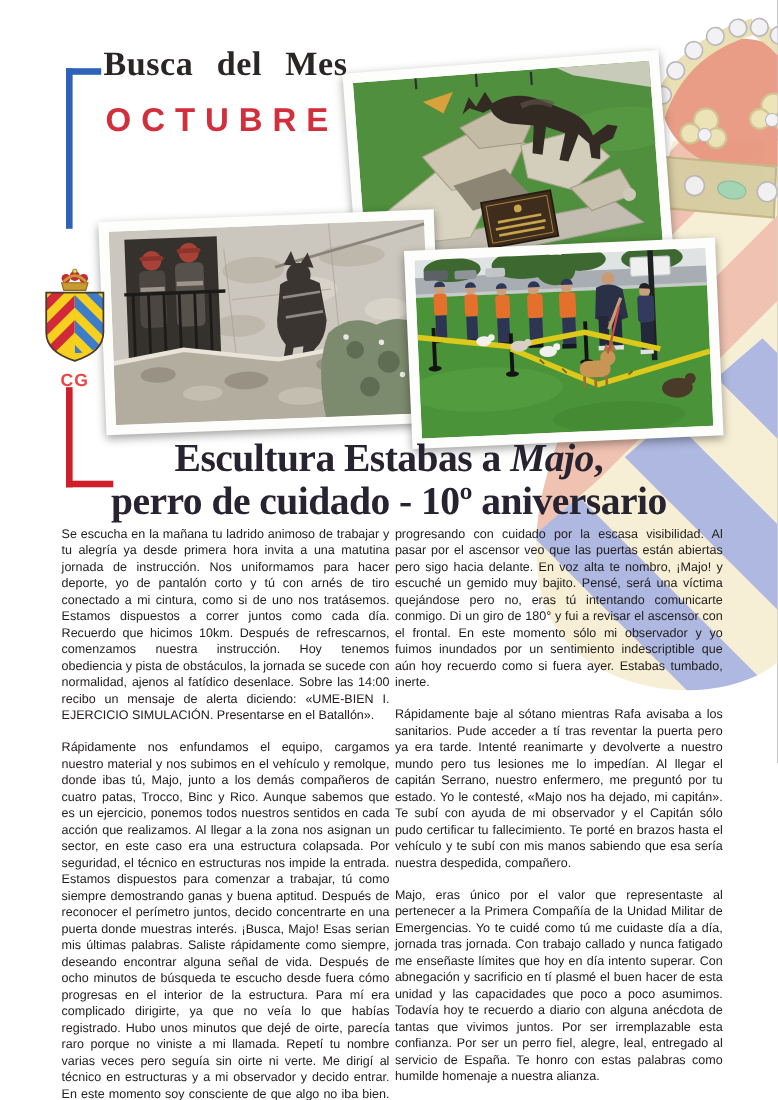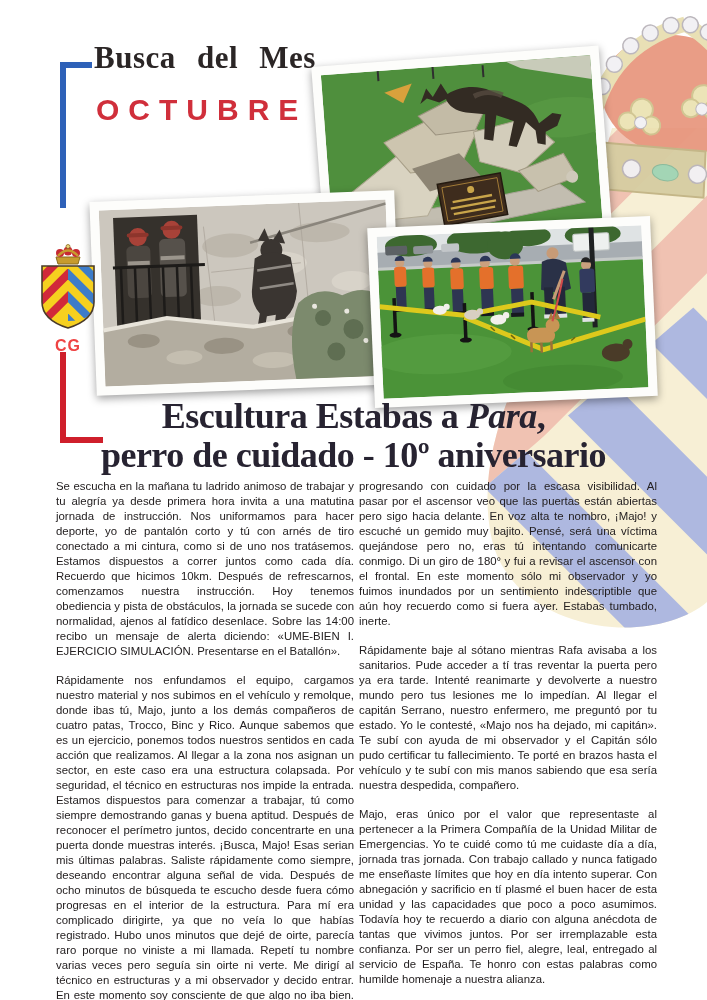--- a/index.html
+++ b/index.html
@@ -412,21 +412,21 @@
             <line x1="170" y1="112" x2="170" y2="121"></line>
           </g>
         <path d="M184,50 q-6,24 -12,42" fill="none" stroke="#d14a4a" stroke-width="2"></path>
       </g>
       <ellipse cx="234" cy="126" rx="14" ry="9" fill="#4a3b28"></ellipse>
       <circle cx="246" cy="118" r="5" fill="#4a3b28"></circle>
     </svg>
   </figure>
 
   <h1 class="headline" style="margin:0">
-    <span><span>Escultura Estabas a </span><span class="it">Para</span><span>,</span></span><br>
+    <span><span>Escultura Estabas a </span><span class="it">Majo</span><span>,</span></span><br>
     <span>perro de cuidado - 10º aniversario</span>
   </h1>
 
   <div class="col col-left">
     <p>Se escucha en la mañana tu ladrido animoso de trabajar y tu alegría ya desde primera hora invita a una matutina jornada de instrucción. Nos uniformamos para hacer deporte, yo de pantalón corto y tú con arnés de tiro conectado a mi cintura, como si de uno nos tratásemos. Estamos dispuestos a correr juntos como cada día. Recuerdo que hicimos 10km. Después de refrescarnos, comenzamos nuestra instrucción. Hoy tenemos obediencia y pista de obstáculos, la jornada se sucede con normalidad, ajenos al fatídico desenlace. Sobre las 14:00 recibo un mensaje de alerta diciendo: «UME-BIEN I. EJERCICIO SIMULACIÓN. Presentarse en el Batallón».</p>
     <p>Rápidamente nos enfundamos el equipo, cargamos nuestro material y nos subimos en el vehículo y remolque, donde ibas tú, Majo, junto a los demás compañeros de cuatro patas, Trocco, Binc y Rico. Aunque sabemos que es un ejercicio, ponemos todos nuestros sentidos en cada acción que realizamos. Al llegar a la zona nos asignan un sector, en este caso era una estructura colapsada. Por seguridad, el técnico en estructuras nos impide la entrada. Estamos dispuestos para comenzar a trabajar, tú como siempre demostrando ganas y buena aptitud. Después de reconocer el perímetro juntos, decido concentrarte en una puerta donde muestras interés. ¡Busca, Majo! Esas serian mis últimas palabras. Saliste rápidamente como siempre, deseando encontrar alguna señal de vida. Después de ocho minutos de búsqueda te escucho desde fuera cómo progresas en el interior de la estructura. Para mí era complicado dirigirte, ya que no veía lo que habías registrado. Hubo unos minutos que dejé de oirte, parecía raro porque no viniste a mi llamada. Repetí tu nombre varias veces pero seguía sin oirte ni verte. Me dirigí al técnico en estructuras y a mi observador y decido entrar. En este momento soy consciente de que algo no iba bien. Mi observador, Rafa, me sigue en la distancia revisando y</p>
   </div>
   <div class="col col-right">
     <p>progresando con cuidado por la escasa visibilidad. Al pasar por el ascensor veo que las puertas están abiertas pero sigo hacia delante. En voz alta te nombro, ¡Majo! y escuché un gemido muy bajito. Pensé, será una víctima quejándose pero no, eras tú intentando comunicarte conmigo. Di un giro de 180° y fui a revisar el ascensor con el frontal. En este momento sólo mi observador y yo fuimos inundados por un sentimiento indescriptible que aún hoy recuerdo como si fuera ayer. Estabas tumbado, inerte.</p>
     <p>Rápidamente baje al sótano mientras Rafa avisaba a los sanitarios. Pude acceder a tí tras reventar la puerta pero ya era tarde. Intenté reanimarte y devolverte a nuestro mundo pero tus lesiones me lo impedían. Al llegar el capitán Serrano, nuestro enfermero, me preguntó por tu estado. Yo le contesté, «Majo nos ha dejado, mi capitán». Te subí con ayuda de mi observador y el Capitán sólo pudo certificar tu fallecimiento. Te porté en brazos hasta el vehículo y te subí con mis manos sabiendo que esa sería nuestra despedida, compañero.</p>

